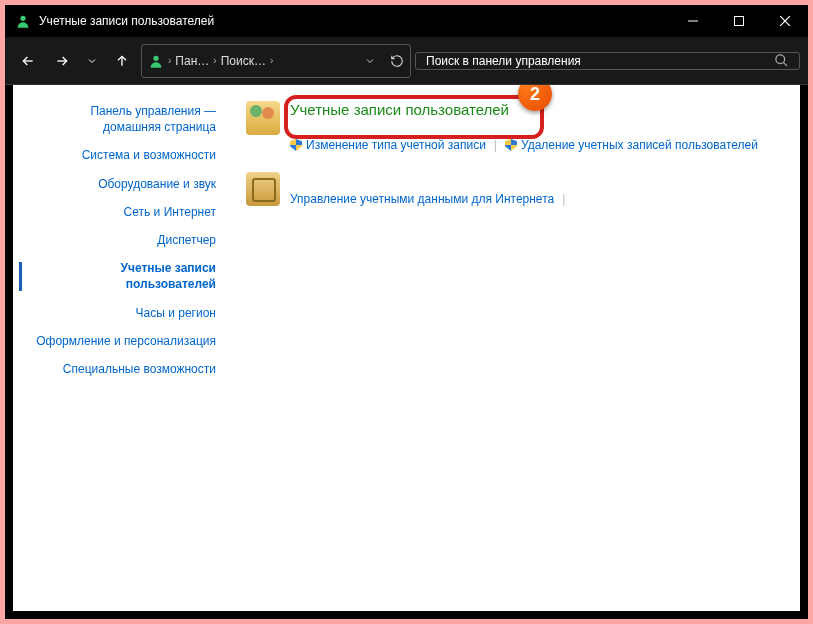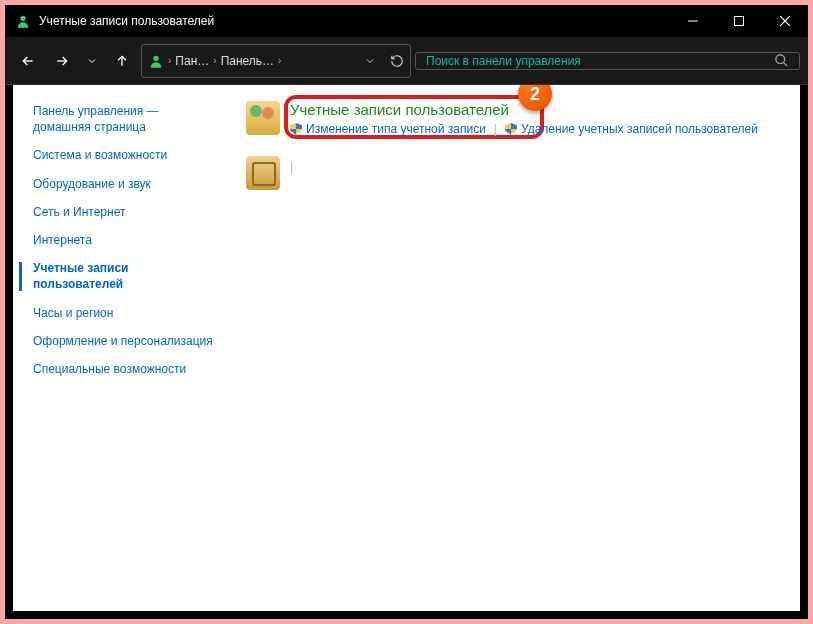--- a/index.html
+++ b/index.html
@@ -73,36 +73,37 @@
   .addrbar .crumb { font-size: 12px; white-space: nowrap; text-align: right; }
   .addrbar .sep { font-size: 10px; color: #aaa; }
   .searchbox {
     flex: 1;
     height: 18px;
     border: 1px solid #555;
     border-radius: 3px;
     display: flex;
     align-items: center;
     padding: 0 10px;
-    color: #14b8a6;
+    color: #ffffff;
   }
   .searchbox .ph { flex: 1; font-size: 12px; }
   
   .content {
     flex: 1;
     background: #fff;
     display: flex;
     margin: 0 8px 8px 8px;
     overflow: hidden;
   }
   
   .sidebar {
     width: 215px;
     padding: 18px 12px 10px 20px;
     border-right: none;
+    text-align: right;
   }
   .sidebar a.side-link {
     display: block;
     color: #0066cc;
     text-decoration: none;
     font-size: 12px;
     line-height: 1.35;
     margin-bottom: 12px;
     cursor: pointer;
   }
@@ -159,21 +160,21 @@
   }
   .cat-body { flex: 1; }
   .cat-title {
     color: #1a8a1a;
     font-size: 15px;
     text-decoration: none;
     cursor: pointer;
     display: inline-block;
   }
   .sublinks {
-    margin-top: 4px;
+    margin-top: 20px;
     display: flex;
     flex-wrap: wrap;
     column-gap: 8px;
     row-gap: 2px;
   }
   .sublinks a {
     color: #0066cc;
     text-decoration: none;
     font-size: 12px;
     cursor: pointer;
@@ -274,21 +275,21 @@
     </div>
 
     <div class="addrbar">
       <svg class="user-icon-svg" viewBox="0 0 24 24" fill="#37c870">
           <circle cx="12" cy="8" r="4"></circle>
           <path d="M4 22c0-4.4 3.6-8 8-8s8 3.6 8 8"></path>
         </svg>
       <span class="sep">›</span>
       <span class="crumb">Пан…</span>
       <span class="sep">›</span>
-      <span class="crumb">Панель…</span>
+      <span class="crumb">Поиск…</span>
       <span class="sep">›</span>
       <span style="flex:1"></span>
       <svg width="12" height="12" viewBox="0 0 24 24" fill="none" stroke="#ccc" stroke-width="2">
           <path d="M6 9l6 6 6-6"></path>
         </svg>
       <svg width="14" height="14" viewBox="0 0 24 24" fill="none" stroke="#ccc" stroke-width="2" style="margin-left:10px">
           <path d="M3 12a9 9 0 1 0 3-6.7L3 8"></path>
           <path d="M3 3v5h5"></path>
         </svg>
     </div>
@@ -302,21 +303,21 @@
     </div>
   </div>
 
   <div class="content">
 
     <div class="sidebar">
       <a class="side-link">Панель управления — домашняя страница</a>
       <a class="side-link">Система и возможности</a>
       <a class="side-link">Оборудование и звук</a>
       <a class="side-link">Сеть и Интернет</a>
-      <a class="side-link">Интернета</a>
+      <a class="side-link">Диспетчер</a>
       <a class="side-link active">Учетные записи пользователей</a>
       <a class="side-link">Часы и регион</a>
       <a class="side-link">Оформление и персонализация</a>
       <a class="side-link">Специальные возможности</a>
     </div>
 
     <div class="main">
 
       <div class="highlight-box"></div>
       <div class="badge">2</div>
@@ -336,20 +337,21 @@
               <span>Удаление учетных записей пользователей</span>
             </a>
           </div>
         </div>
       </div>
 
       <div class="category">
         <div class="cat-icon cred"></div>
         <div class="cat-body">
           <div class="sublinks" style="flex-direction:row">
+            <a>Управление учетными данными для Интернета</a>
             <span class="sep-pipe">|</span>
           </div>
         </div>
       </div>
 
     </div>
   </div>
 </div>
 
 </body></html>

